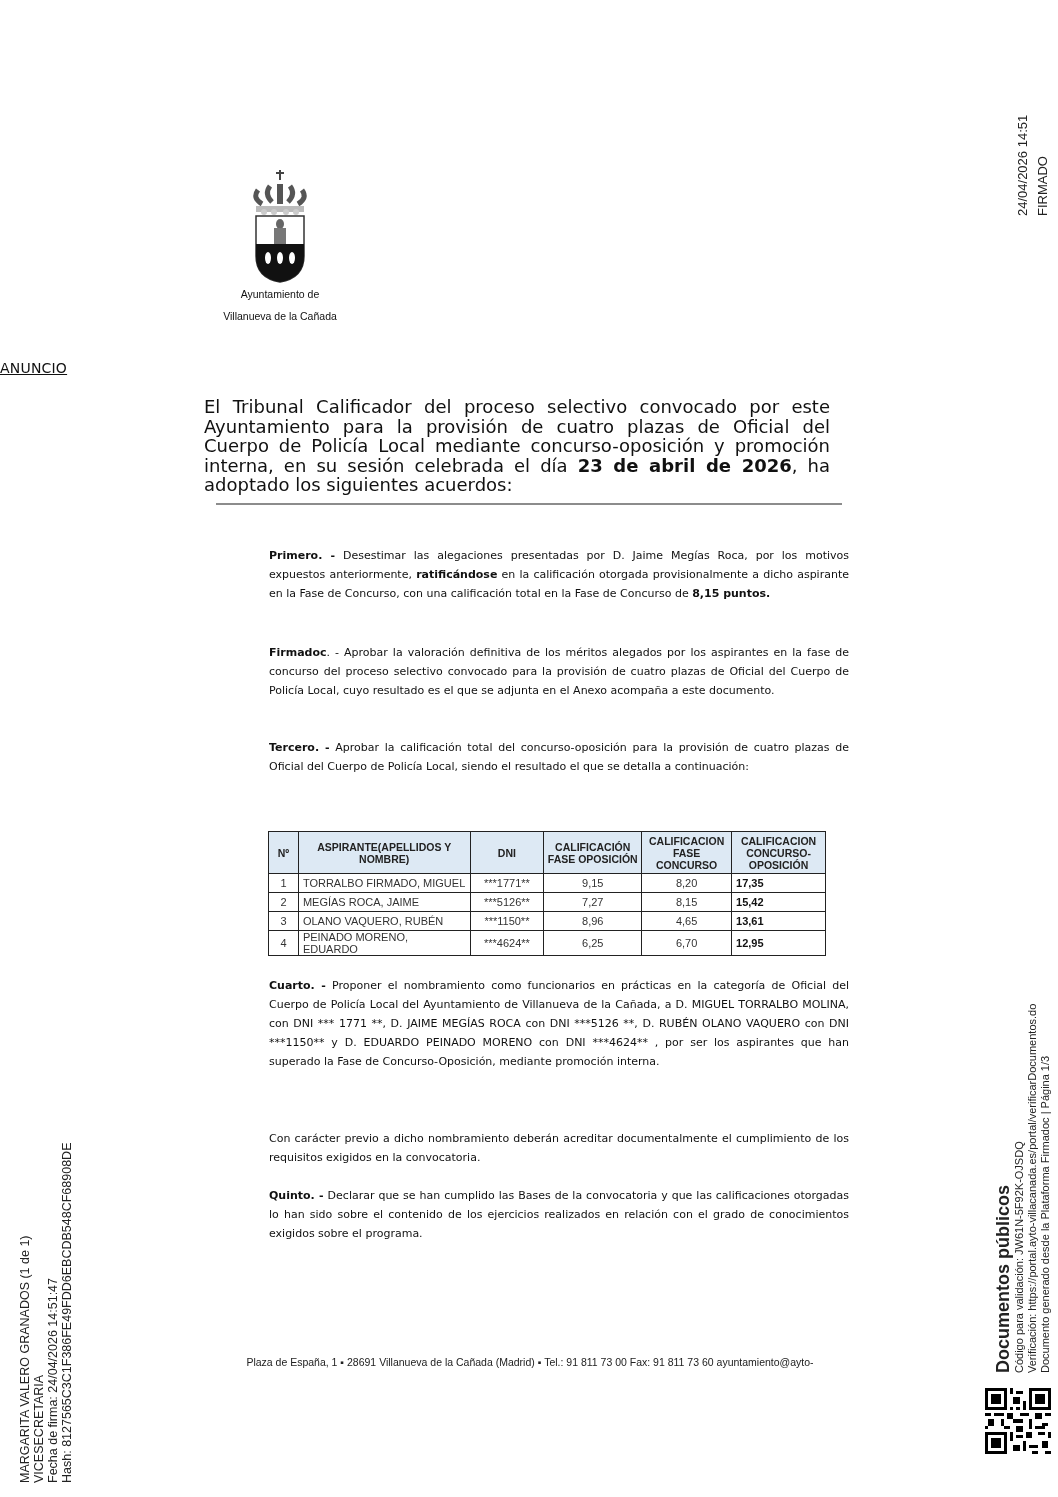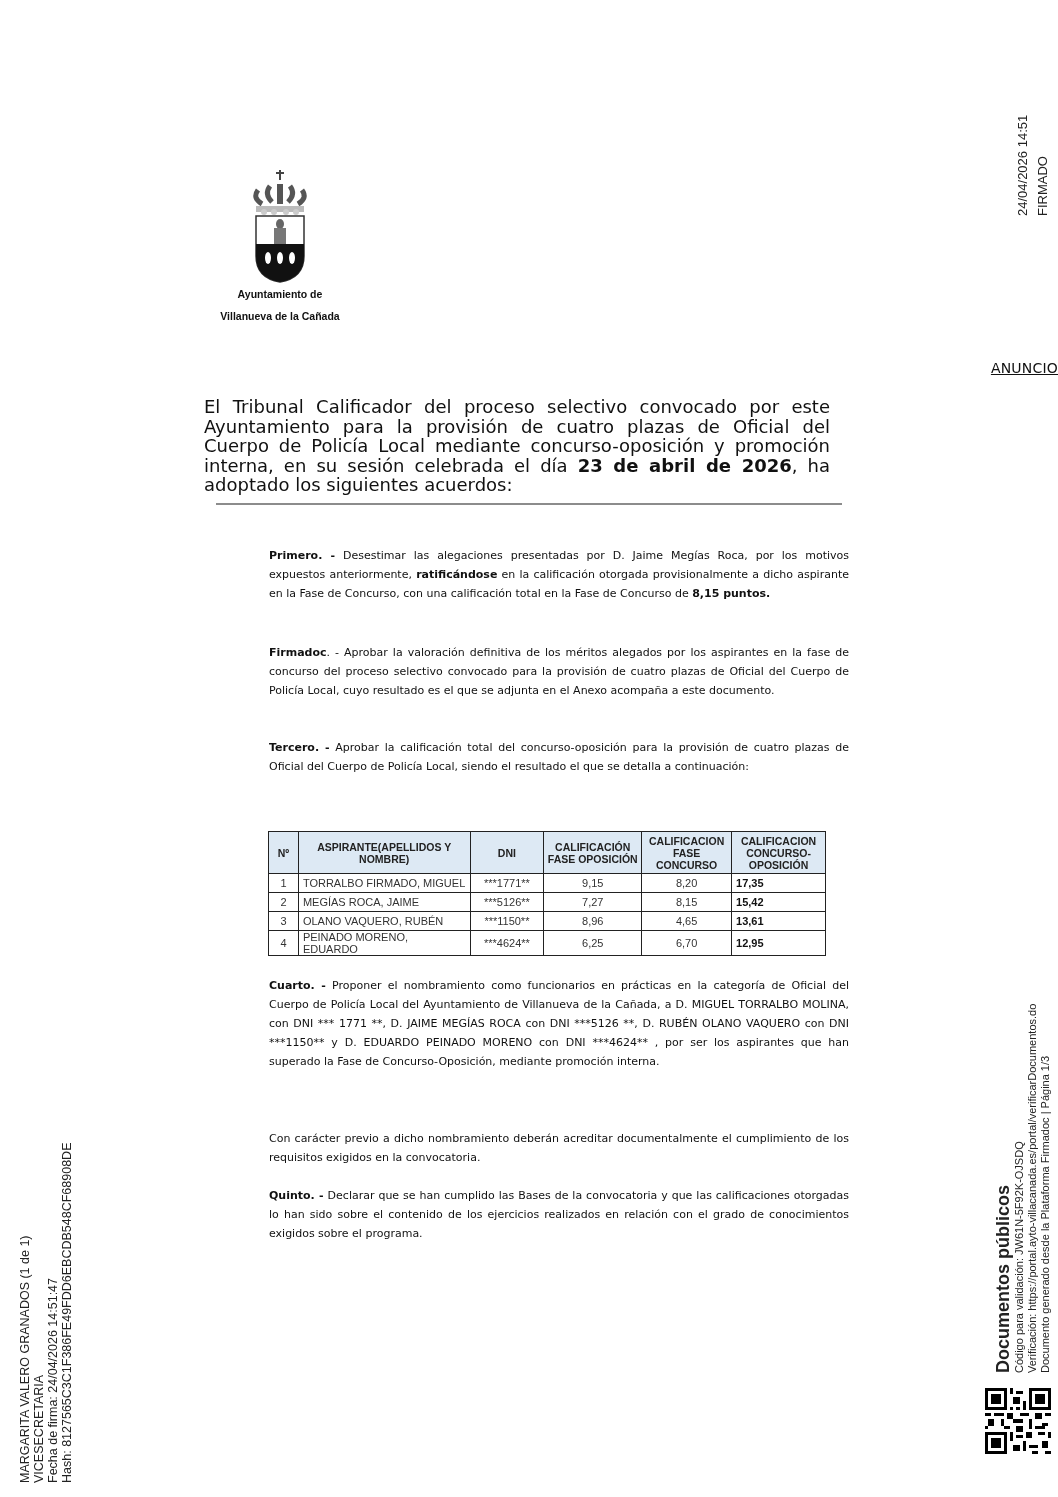--- a/index.html
+++ b/index.html
@@ -1,20 +1,20 @@
 <!DOCTYPE html>
 <html><head>
 <meta charset="utf-8">
 <style>
   html, body { margin:0; padding:0; background:#fff; }
   body { width:1058px; height:1497px; position:relative; overflow:hidden; font-family:"DejaVu Sans", sans-serif; color:#111; }
   .logo { position:absolute; left:215px; top:168px; width:130px; text-align:center; }
   .logo svg { display:block; margin:0 auto; }
-  .logo .org { font-family:"Liberation Sans", sans-serif; font-size:10.5px; line-height:14px; margin-top:4px; color:#111;font-weight:bold; }
-  .title { position:absolute; left:0; width:1058px; top:360px; text-align:right; font-size:14px; text-decoration:underline; letter-spacing:0.2px; }
+  .logo .org { font-family:"Liberation Sans", sans-serif; font-size:10.5px; line-height:14px; margin-top:4px; color:#111; }
+  .title { position:absolute; left:0; width:1058px; top:360px; text-align:left; font-size:14px; text-decoration:underline; letter-spacing:0.2px; }
   .intro { position:absolute; left:204px; width:626px; top:397px; font-size:18px; line-height:19.5px; text-align:justify; }
   .rule { position:absolute; left:216px; width:626px; top:503px; height:0; border-top:2px solid #8c8c8c; }
   .para { position:absolute; left:269px; width:580px; font-size:11px; line-height:19px; text-align:justify; }
   .para b { font-weight:bold; }
   table.results { position:absolute; left:268px; top:831px; width:558px; border-collapse:collapse; font-family:"Liberation Sans", sans-serif; }
   table.results th, table.results td { border:1.5px solid #222; }
   table.results th { background:#dde9f4; font-size:10.5px; font-weight:bold; line-height:12px; padding:1px 3px; text-align:center; color:#222; height:39px; }
   table.results td { font-size:11px; height:18px; padding:0 4px; color:#333; }
   table.results td.c { text-align:center; }
   table.results td.tot { font-weight:bold; color:#111; }
@@ -129,20 +129,21 @@
   </tbody>
 </table>
 
 <div class="para" style="top:976px"><b>Cuarto. -</b><span>  Proponer el nombramiento como funcionarios en prácticas en la categoría de Oficial del Cuerpo de Policía Local del Ayuntamiento de Villanueva de la Cañada, a D. MIGUEL TORRALBO MOLINA, con DNI *** 1771 **, D. JAIME MEGÍAS ROCA con DNI ***5126 **, D. RUBÉN OLANO VAQUERO con DNI ***1150** y D. EDUARDO PEINADO MORENO con DNI ***4624** , por ser los aspirantes que han superado la Fase de Concurso-Oposición, mediante promoción interna.</span></div>
 
 <div class="para" style="top:1129px">Con carácter previo a dicho nombramiento deberán acreditar documentalmente el cumplimiento de los requisitos exigidos en la convocatoria.</div>
 
 <div class="para" style="top:1186px"><b>Quinto. -</b><span> Declarar que se han cumplido las Bases de la convocatoria y que las calificaciones otorgadas lo han sido sobre el contenido de los ejercicios realizados en relación con el grado de conocimientos exigidos sobre el programa.</span></div>
 
 <div class="footer">
+  <div>Plaza de España, 1  ▪  28691 Villanueva de la Cañada (Madrid)  ▪  Tel.: 91 811 73 00   Fax: 91 811 73 60 ayuntamiento@ayto-</div>
 </div>
 
 <div class="vert v-signer">
   <div>MARGARITA VALERO GRANADOS (1 de 1)</div>
   <div>VICESECRETARIA</div>
   <div>Fecha de firma: 24/04/2026 14:51:47</div>
   <div>Hash: 8127565C3C1F386FE49FDD6EBCDB548CF68908DE</div>
 </div>
 
 <div class="vert v-docs">

